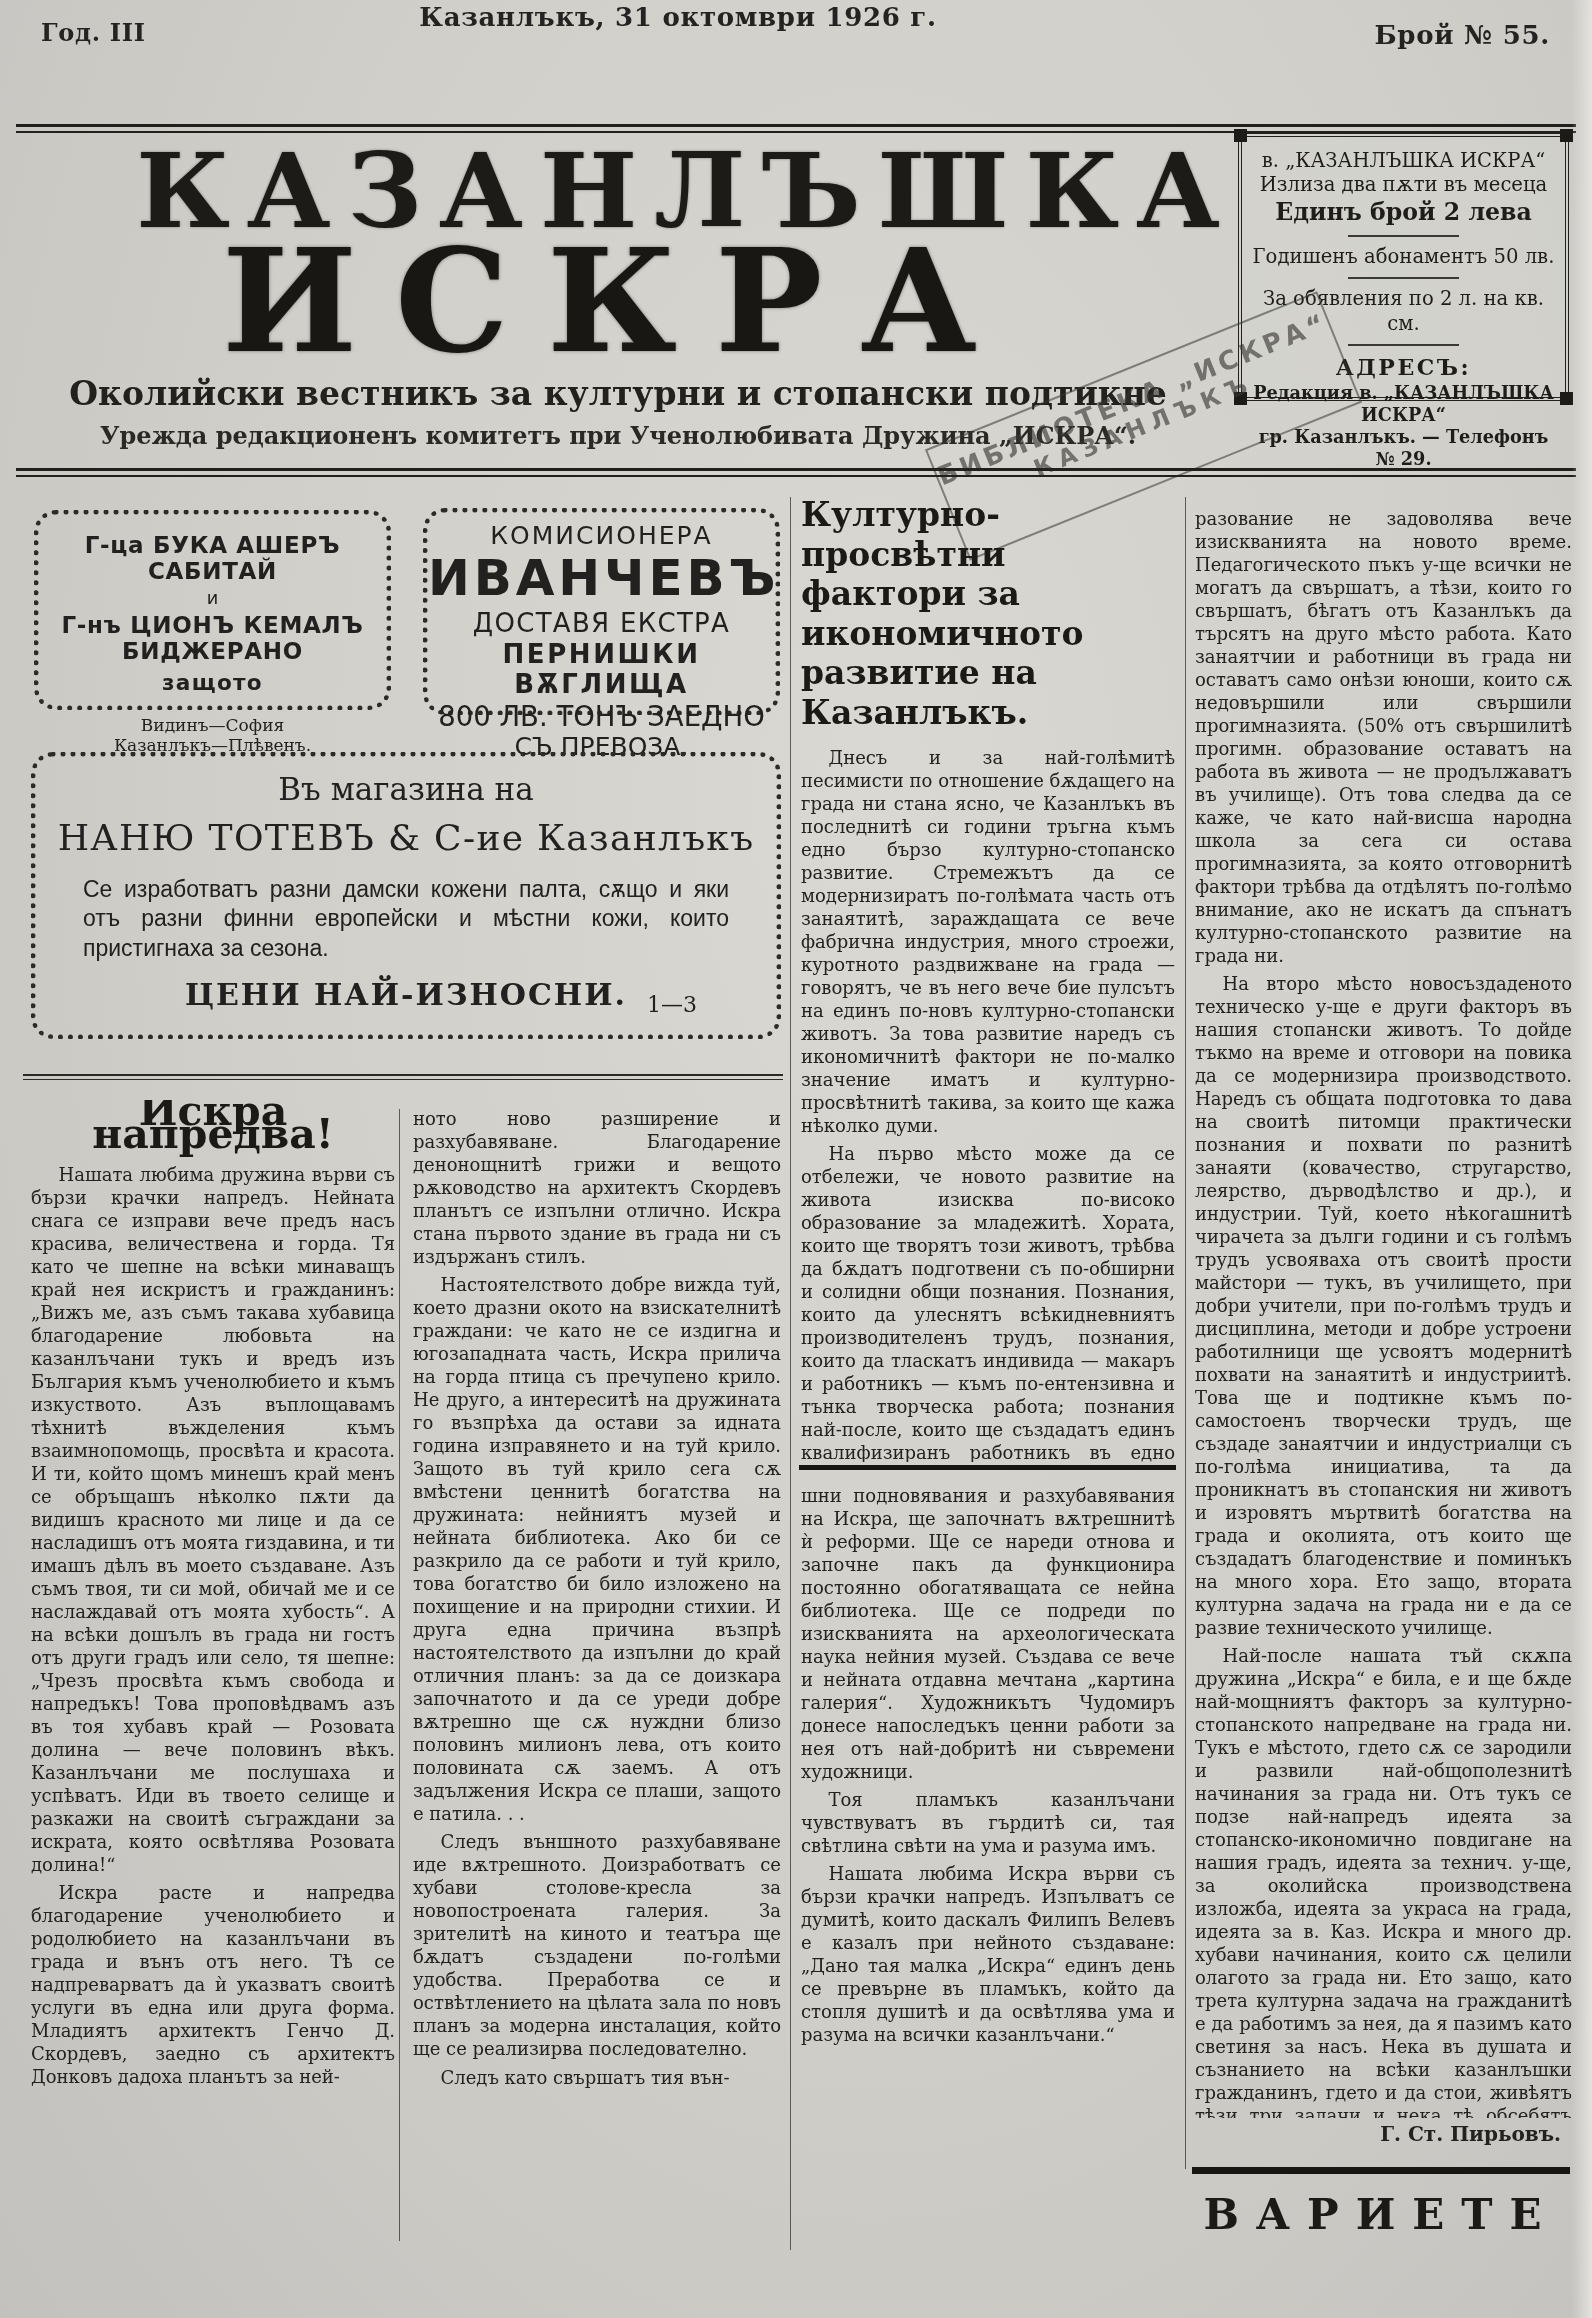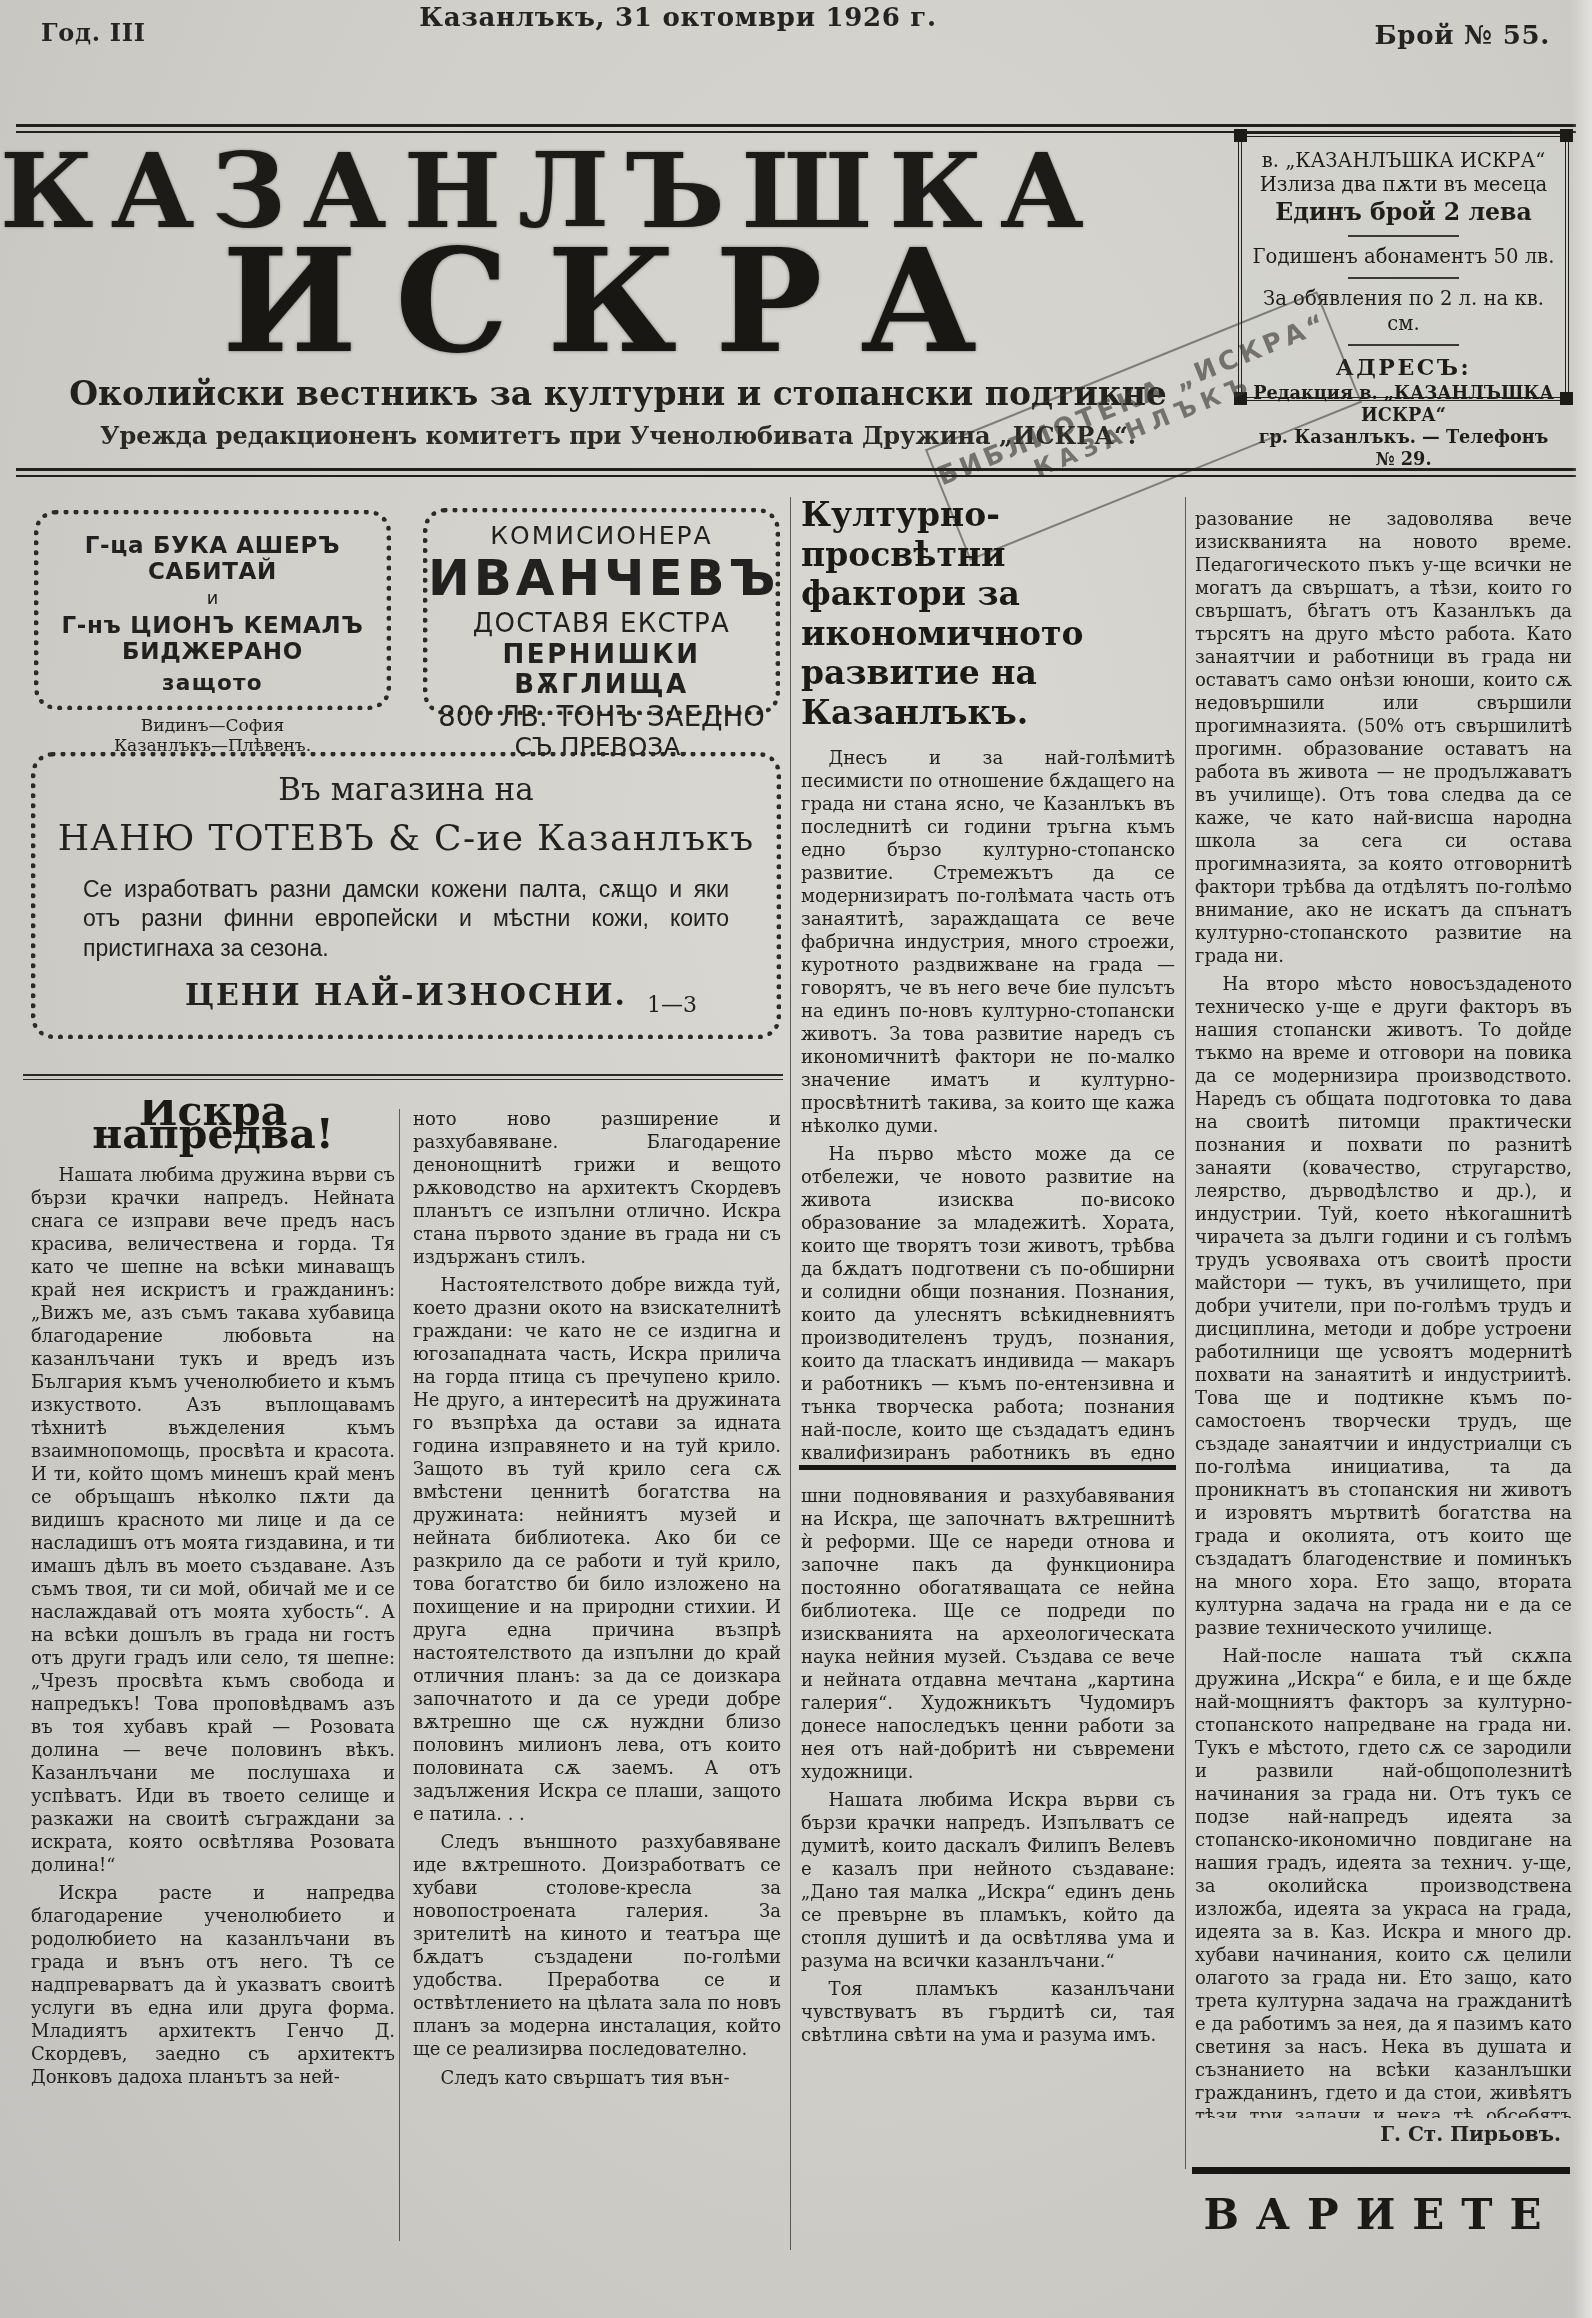--- a/index.html
+++ b/index.html
@@ -12,21 +12,21 @@
   }
   .abs{position:absolute;}
   
   .hdr{font-weight:bold;font-size:26px;letter-spacing:0.7px;color:#242321;}
   
   .drule{height:3.9px;border-top:3.3px solid #21201d;border-bottom:2.6px solid #21201d;background:transparent;}
   .drule.thin{height:3.3px;border-top:2px solid #2a2925;border-bottom:1.3px solid #2a2925;}
   .srule{background:#171613;}
   .vline{width:1.3px;background:rgba(35,34,30,.68);}
   
-  .mast1{width:1237px;text-align:left;font-weight:bold;font-size:103px;line-height:1;
+  .mast1{width:1237px;text-align:right;font-weight:bold;font-size:103px;line-height:1;
          letter-spacing:17px;color:#1c1b18;text-shadow:0 0 2.6px rgba(25,24,20,.45);}
   .mast2{width:1237px;text-align:center;font-weight:bold;font-size:143px;line-height:1;
          letter-spacing:38px;color:#181714;text-shadow:0 0 3.3px rgba(25,24,20,.5);}
   .subt{width:1197px;text-align:center;font-weight:bold;font-size:33px;color:#22211e;}
   .subt2{width:1197px;text-align:center;font-weight:bold;font-size:24px;color:#2a2926;}
   
   .ibox{width:331px;height:268px;border:4.6px double #22211e;background:rgba(215,214,209,.35);
         text-align:center;padding:11.8px 6.5px;box-sizing:border-box;font-size:19.6px;line-height:1.25;}
   .ibox .b{font-weight:bold;font-size:23.6px;}
   .ibox .adr{font-weight:bold;font-size:22px;letter-spacing:2.6px;margin-top:3.9px;}
@@ -167,22 +167,22 @@
   <div class="col" style="left:801px;top:495px;width:374px;height:967px;">
     <p class="h-kult">Културно-просвѣтни фактори за икономичното развитие на Казанлъкъ.</p>
     <p>Днесъ и за най-голѣмитѣ песимисти по отношение бѫдащего на града ни стана ясно, че Казанлъкъ въ последнитѣ си години тръгна къмъ едно бързо културно-стопанско развитие. Стремежътъ да се модернизиратъ по-голѣмата часть отъ занаятитѣ, зараждащата се вече фабрична индустрия, много строежи, куротното раздвижване на града — говорятъ, че въ него вече бие пулсътъ на единъ по-новъ културно-стопански животъ. За това развитие наредъ съ икономичнитѣ фактори не по-малко значение иматъ и културно-просвѣтнитѣ такива, за които ще кажа нѣколко думи.</p>
     <p>На първо мѣсто може да се отбележи, че новото развитие на живота изисква по-високо образование за младежитѣ. Хората, които ще творятъ този животъ, трѣбва да бѫдатъ подготвени съ по-обширни и солидни общи познания. Познания, които да улеснятъ всѣкидневниятъ производителенъ трудъ, познания, които да тласкатъ индивида — макаръ и работникъ — къмъ по-ентензивна и тънка творческа работа; познания най-после, които ще създадатъ единъ квалифизиранъ работникъ въ едно предприятие. Тѣзи познания могатъ да се добиятъ въ една добре развита народна прогимназия, презъ която като преминатъ всички юноши до 16 год. отъ града ни, ще се създаде бѫдащия интелигентенъ работникъ, приспособенъ за новия производителенъ животъ въ града. Първоначалното об-</p>
   </div>
 
   <div class="abs srule" style="left:799px;top:1465px;width:377px;height:5.2px;"></div>
 
   <div class="col" style="left:801px;top:1484px;width:374px;height:759px;">
     <p style="text-indent:0;">шни подновявания и разхубавявания на Искра, ще започнатъ вѫтрешнитѣ ѝ реформи. Ще се нареди отнова и започне пакъ да функционира постоянно обогатяващата се нейна библиотека. Ще се подреди по изискванията на археологическата наука нейния музей. Създава се вече и нейната отдавна мечтана „картина галерия“. Художникътъ Чудомиръ донесе напоследъкъ ценни работи за нея отъ най-добритѣ ни съвремени художници.</p>
+    <p>Тоя пламъкъ казанлъчани чувствуватъ въ гърдитѣ си, тая свѣтлина свѣти на ума и разума имъ.</p>
     <p>Нашата любима Искра върви съ бързи крачки напредъ. Изпълватъ се думитѣ, които даскалъ Филипъ Велевъ е казалъ при нейното създаване: „Дано тая малка „Искра“ единъ день се превърне въ пламъкъ, който да стопля душитѣ и да освѣтлява ума и разума на всички казанлъчани.“</p>
-    <p>Тоя пламъкъ казанлъчани чувствуватъ въ гърдитѣ си, тая свѣтлина свѣти на ума и разума имъ.</p>
   </div>
 
   <div class="col" style="left:1195px;top:507px;width:377px;height:1611px;">
     <p style="text-indent:0;">разование не задоволява вече изискванията на новото време. Педагогическото пъкъ у-ще всички не могатъ да свършатъ, а тѣзи, които го свършатъ, бѣгатъ отъ Казанлъкъ да търсятъ на друго мѣсто работа. Като занаятчии и работници въ града ни оставатъ само онѣзи юноши, които сѫ недовършили или свършили прогимназията. (50% отъ свършилитѣ прогимн. образование оставатъ на работа въ живота — не продължаватъ въ училище). Отъ това следва да се каже, че като най-висша народна школа за сега си остава прогимназията, за която отговорнитѣ фактори трѣбва да отдѣлятъ по-голѣмо внимание, ако не искатъ да спънатъ културно-стопанското развитие на града ни.</p>
     <p>На второ мѣсто новосъздаденото техническо у-ще е други факторъ въ нашия стопански животъ. То дойде тъкмо на време и отговори на повика да се модернизира производството. Наредъ съ общата подготовка то дава на своитѣ питомци практически познания и похвати по разнитѣ занаяти (ковачество, стругарство, леярство, дърводѣлство и др.), и индустрии. Туй, което нѣкогашнитѣ чирачета за дълги години и съ голѣмъ трудъ усвояваха отъ своитѣ прости майстори — тукъ, въ училището, при добри учители, при по-голѣмъ трудъ и дисциплина, методи и добре устроени работилници ще усвоятъ модернитѣ похвати на занаятитѣ и индустриитѣ. Това ще и подтикне къмъ по-самостоенъ творчески трудъ, ще създаде занаятчии и индустриалци съ по-голѣма инициатива, та да проникнатъ въ стопанския ни животъ и изровятъ мъртвитѣ богатства на града и околията, отъ които ще създадатъ благоденствие и поминъкъ на много хора. Ето защо, втората културна задача на града ни е да се развие техническото училище.</p>
     <p>Най-после нашата тъй скѫпа дружина „Искра“ е била, е и ще бѫде най-мощниятъ факторъ за културно-стопанското напредване на града ни. Тукъ е мѣстото, гдето сѫ се зародили и развили най-общополезнитѣ начинания за града ни. Отъ тукъ се подзе най-напредъ идеята за стопанско-икономично повдигане на нашия градъ, идеята за технич. у-ще, за околийска производствена изложба, идеята за украса на града, идеята за в. Каз. Искра и много др. хубави начинания, които сѫ целили олагото за града ни. Ето защо, като трета културна задача на гражданитѣ е да работимъ за нея, да я пазимъ като светиня за насъ. Нека въ душата и съзнанието на всѣки казанлъшки гражданинъ, гдето и да стои, живѣятъ тѣзи три задачи и нека тѣ обсебятъ стремежитѣ на младитѣ поколѣния, защото тѣ сѫ културно-просвѣтния пиедисталъ, надъ който ще се издигне новиятъ Казанлъкъ.</p>
   </div>
 
   <div class="abs sig" style="left:1195px;top:2122px;width:366px;">Г. Ст. Пирьовъ.</div>
 

